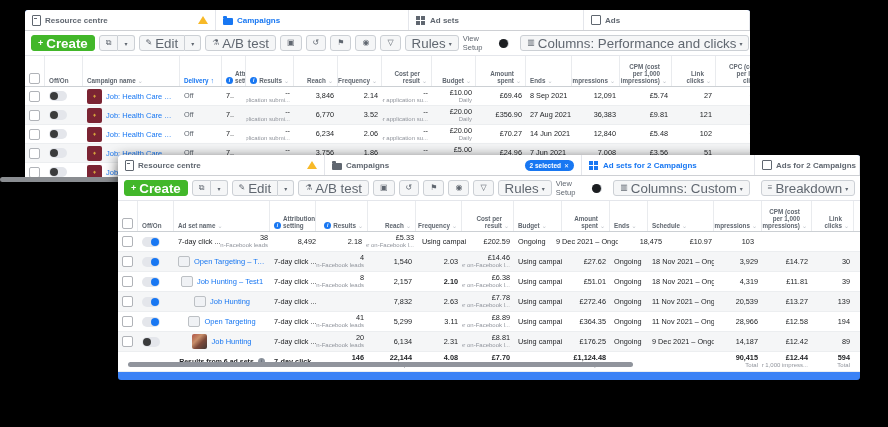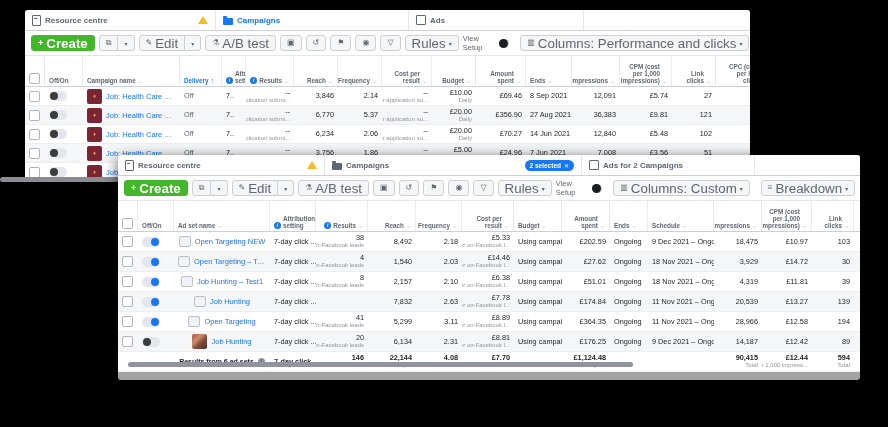--- a/index.html
+++ b/index.html
@@ -1,18 +1,18 @@
 <!DOCTYPE html>
 <html><head>
 <meta charset="utf-8">
 <style>
   html,body{margin:0;padding:0;}
   body{width:888px;height:427px;background:#000;position:relative;overflow:hidden;
        font-family:"Liberation Sans","DejaVu Sans",sans-serif;color:#1c1e21;}
-  .window{position:absolute;background:#a3a3a3;border-radius:3px;overflow:hidden;
+  .window{position:absolute;background:#3b82f6;border-radius:3px;overflow:hidden;
           box-shadow:0 3px 14px rgba(0,0,0,.65);}
   #bw{left:25px;top:10px;width:725px;height:172px;z-index:1;}
   #fw{left:118px;top:155px;width:742px;height:225px;z-index:10;}
 
   
   .tabbar{display:flex;height:20px;border-bottom:1px solid #ced0d4;background:#fff;}
   .tab{display:flex;align-items:center;gap:4px;padding:0 7px;border-right:1px solid #e4e6eb;
        font-size:8px;font-weight:bold;color:#606770;overflow:hidden;white-space:nowrap;cursor:pointer;}
   .tab.active{color:#1877f2;}
   #bw .tab:nth-child(1){width:176px;}
@@ -102,20 +102,24 @@
       <div class="tab">
         <span class="ticon resource-centre-icon"></span>
         <span class="tlabel">Resource centre</span>
         <span class="warn"></span>
       </div>
       <div class="tab active">
         <span class="ticon campaigns-folder-icon"></span>
         <span class="tlabel">Campaigns</span>
       </div>
       <div class="tab">
+        <span class="ticon ad-sets-grid-icon"></span>
+        <span class="tlabel">Ad sets</span>
+      </div>
+      <div class="tab">
         <span class="ticon ads-icon"></span>
         <span class="tlabel">Ads</span>
       </div>
     </div>
   <div class="toolbar">
     <button class="tbtn btn-create">
       <span class="plus">+</span>
       <span>Create</span>
       </button>
     <span class="grp">
@@ -315,21 +319,21 @@
           <span class="v">7..</span>
         </div>
         <div class="td ar" style="flex: 0 0 48px;">
           <span class="v">--</span>
           <span class="sub">Application submi...</span>
         </div>
         <div class="td ar" style="flex: 0 0 44px;">
           <span class="v">6,770</span>
         </div>
         <div class="td ar" style="flex: 0 0 44px;">
-          <span class="v">5.37</span>
+          <span class="v">3.52</span>
         </div>
         <div class="td ar" style="flex: 0 0 50px;">
           <span class="v">--</span>
           <span class="sub">Per application su...</span>
         </div>
         <div class="td ar" style="flex: 0 0 44px;">
           <span class="v">£20.00</span>
           <span class="sub">Daily</span>
         </div>
         <div class="td ar" style="flex: 0 0 50px;">
@@ -529,20 +533,24 @@
       <div class="tab">
         <span class="ticon resource-centre-icon"></span>
         <span class="tlabel">Resource centre</span>
         <span class="warn"></span>
       </div>
       <div class="tab">
         <span class="ticon campaigns-folder-icon"></span>
         <span class="tlabel">Campaigns</span>
         <span class="pill">2 selected<span class="pillx">✕</span></span>
       </div>
+      <div class="tab active">
+        <span class="ticon ad-sets-grid-icon"></span>
+        <span class="tlabel">Ad sets for 2 Campaigns</span>
+      </div>
       <div class="tab">
         <span class="ticon ads-icon"></span>
         <span class="tlabel">Ads for 2 Campaigns</span>
       </div>
     </div>
   <div class="toolbar">
     <button class="tbtn btn-create">
       <span class="plus">+</span>
       <span>Create</span>
       </button>
@@ -670,24 +678,20 @@
       </div>
       <div class="tr">
         <div class="td al" style="flex: 0 0 20px;">
           <span class="cb"></span>
         </div>
         <div class="td al" style="flex: 0 0 36px;">
           <span class="tgl on">
             <span class="knob"></span>
           </span>
         </div>
-        <div class="td al namecell" style="flex: 0 0 96px;">
-          <span class="thumb adset"></span>
-          <span class="link">Open Targeting NEW</span>
-        </div>
         <div class="td al" style="flex: 0 0 46px;">
           <span class="v">7-day click ...</span>
         </div>
         <div class="td ar" style="flex: 0 0 52px;">
           <span class="v">38</span>
           <span class="sub">On-Facebook leads</span>
         </div>
         <div class="td ar" style="flex: 0 0 48px;">
           <span class="v">8,492</span>
         </div>
@@ -788,21 +792,21 @@
         <div class="td al" style="flex: 0 0 46px;">
           <span class="v">7-day click ...</span>
         </div>
         <div class="td ar" style="flex: 0 0 52px;">
           <span class="v">8</span>
           <span class="sub">On-Facebook leads</span>
         </div>
         <div class="td ar" style="flex: 0 0 48px;">
           <span class="v">2,157</span>
         </div>
-        <div class="td ar" style="flex: 0 0 46px;">
+        <div class="td ar" style="flex: 0 0 46px; font-weight: bold;">
           <span class="v">2.10</span>
         </div>
         <div class="td ar" style="flex: 0 0 52px;">
           <span class="v">£6.38</span>
           <span class="sub">Per on-Facebook l...</span>
         </div>
         <div class="td al" style="flex: 0 0 48px;">
           <span class="v">Using campaig...</span>
         </div>
         <div class="td ar" style="flex: 0 0 48px;">
@@ -851,21 +855,21 @@
           <span class="v">2.63</span>
         </div>
         <div class="td ar" style="flex: 0 0 52px;">
           <span class="v">£7.78</span>
           <span class="sub">Per on-Facebook l...</span>
         </div>
         <div class="td al" style="flex: 0 0 48px;">
           <span class="v">Using campaig...</span>
         </div>
         <div class="td ar" style="flex: 0 0 48px;">
-          <span class="v">£174.84</span>
+          <span class="v">£272.46</span>
         </div>
         <div class="td al" style="flex: 0 0 38px;">
           <span class="v">Ongoing</span>
         </div>
         <div class="td al" style="flex: 0 0 66px;">
           <span class="v">11 Nov 2021 – Ongoing</span>
         </div>
         <div class="td ar" style="flex: 0 0 48px;">
           <span class="v">20,539</span>
         </div>

